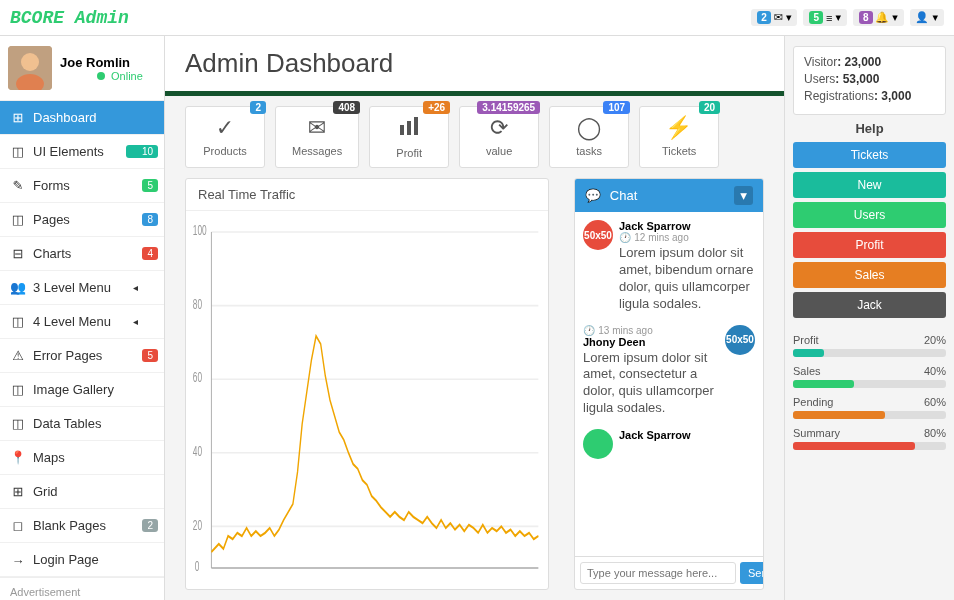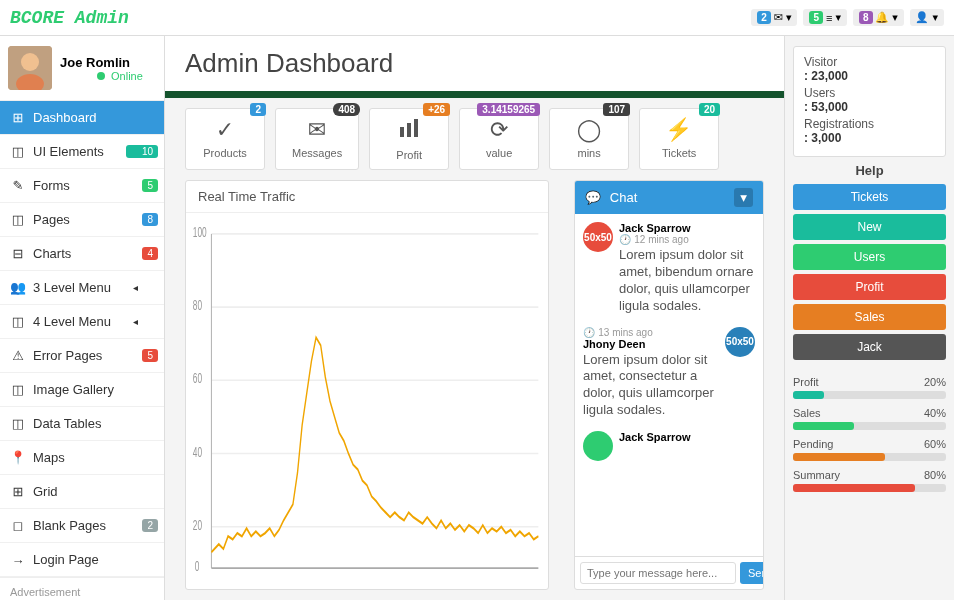--- a/index.html
+++ b/index.html
@@ -118,21 +118,21 @@
     .content-area {
       flex: 1;
       display: flex;
       flex-direction: column;
       overflow: hidden;
     }
 
     
     .page-header {
       background: #fff;
-      border-bottom: 7px solid #14532d;
+      border-bottom: 5px solid #14532d;
       padding: 12px 20px;
       flex-shrink: 0;
     }
     .page-header h1 { font-size: 26px; font-weight: normal; color: #444; }
 
     
     .stats-row {
       display: flex;
       gap: 10px;
       padding: 10px 20px;
@@ -155,23 +155,23 @@
       position: absolute;
       top: -6px;
       right: -2px;
       font-size: 10px;
       padding: 1px 5px;
       border-radius: 3px;
       color: #fff;
       font-weight: bold;
     }
     .stat-card .sc-badge.blue { background: #3498db; }
-    .stat-card .sc-badge.green { background: #404040; border-radius: 6px; }
+    .stat-card .sc-badge.green { background: #404040; }
     .stat-card .sc-badge.orange { background: #e67e22; }
-    .stat-card .sc-badge.red { background: #404040; }
+    .stat-card .sc-badge.red { background: #3b82f6; }
     .stat-card .sc-badge.cyan { background: #1abc9c; }
     .stat-card .sc-badge.purple { background: #9b59b6; }
     .stat-card .sc-icon { font-size: 22px; margin-bottom: 4px; color: #555; }
     .stat-card .sc-label { font-size: 11px; color: #666; }
 
     
     .panels {
       display: flex;
       flex: 1;
       gap: 25px;
@@ -269,21 +269,21 @@
       display: flex;
       flex-direction: column;
       overflow-y: auto;
       background: #f4f4f4;
       border-left: 1px solid #ddd;
       flex-shrink: 0;
       padding: 10px 8px;
       gap: 6px;
     }
     .right-stats { background: #fff; border: 1px solid #ddd; border-radius: 3px; padding: 8px 10px; font-size: 12px; }
-    .right-stats .rs-row { display: flex; justify-content: flex-start; margin-bottom: 3px; flex-direction: column; }
+    .right-stats .rs-row { display: flex; justify-content: flex-start; margin-bottom: 3px; }
     .right-stats .rs-label { color: #555; }
     .right-stats .rs-value { font-weight: bold; color: #333; }
 
     .help-section { text-align: center; }
     .help-title { font-size: 13px; font-weight: bold; color: #444; margin-bottom: 6px; }
     .help-btn {
       display: block;
       width: 100%;
       padding: 6px;
       margin-bottom: 4px;
@@ -460,21 +460,21 @@
         <span class="sc-label">Profit</span>
       </div>
       <div class="stat-card">
         <span class="sc-badge purple">3.14159265</span>
         <span class="sc-icon">⟳</span>
         <span class="sc-label">value</span>
       </div>
       <div class="stat-card">
         <span class="sc-badge red">107</span>
         <span class="sc-icon">◯</span>
-        <span class="sc-label">mins</span>
+        <span class="sc-label">tasks</span>
       </div>
       <div class="stat-card">
         <span class="sc-badge cyan">20</span>
         <span class="sc-icon">⚡</span>
         <span class="sc-label">Tickets</span>
       </div>
     </div>
 
     <div class="panels">
 

